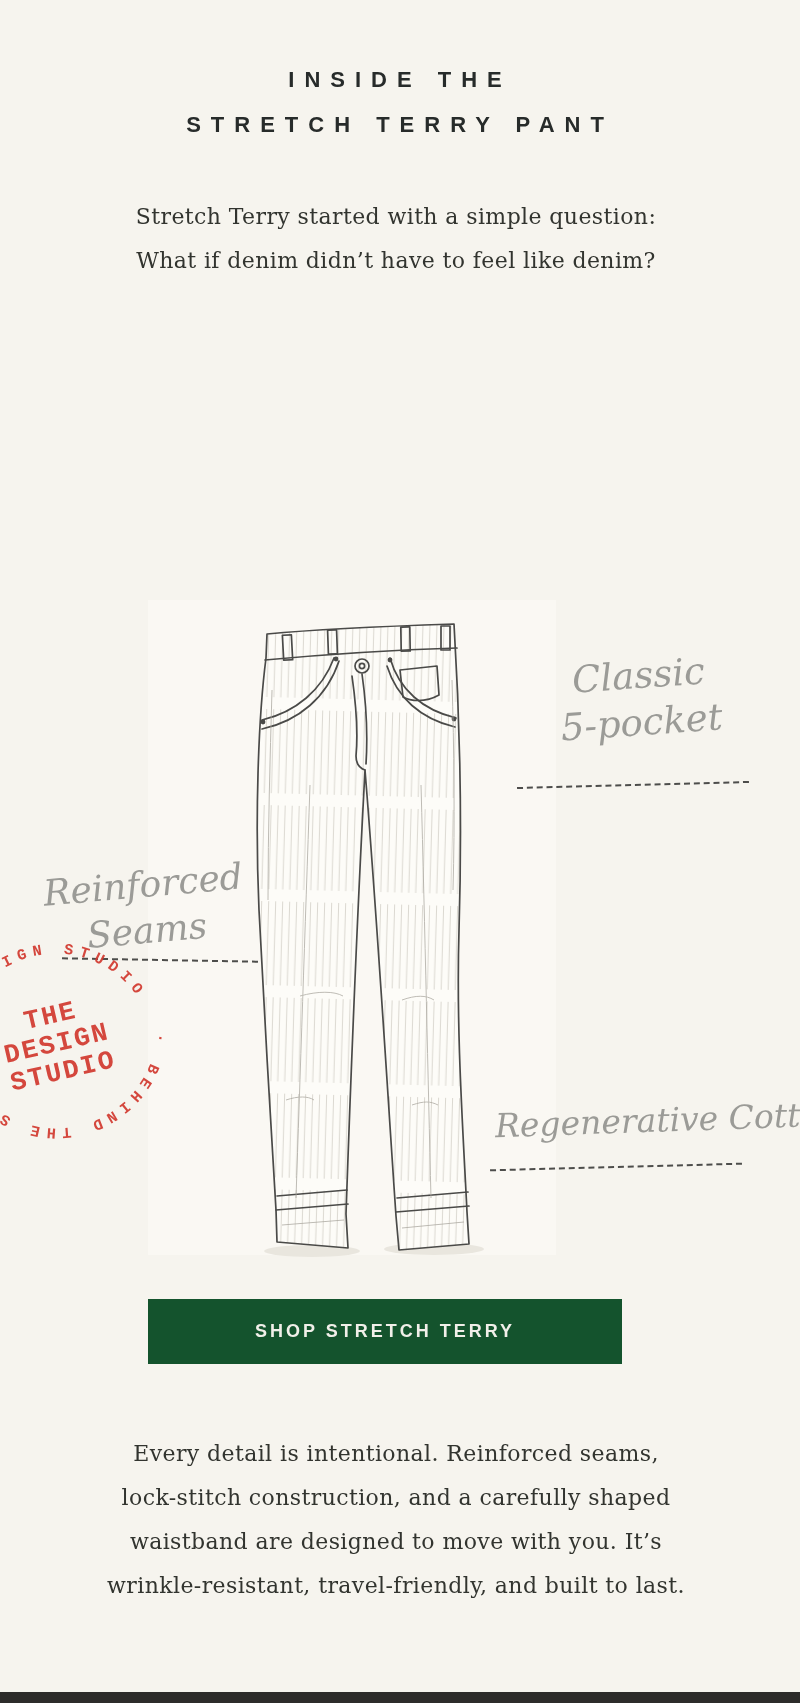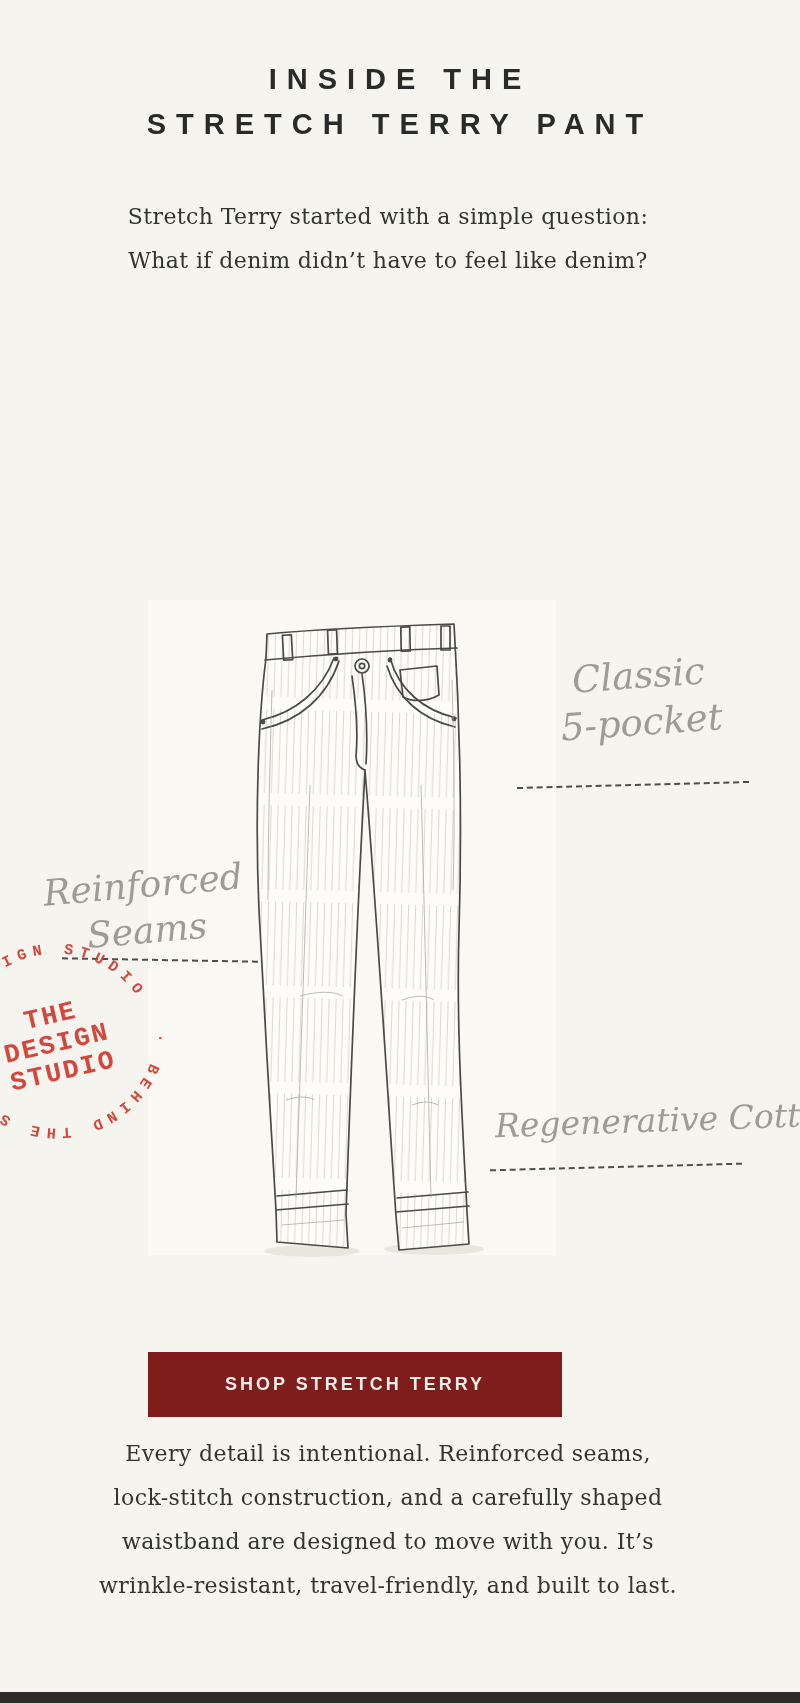--- a/index.html
+++ b/index.html
@@ -12,29 +12,29 @@
     font-family:"DejaVu Serif", serif;
     color:#2e302e;
   }
   .page-title{
     position:absolute;
     top:57px; left:0; width:800px;
     margin:0;
     text-align:center;
     font-family:"Liberation Sans", sans-serif;
     font-weight:700;
-    font-size:29px;
+    font-size:22px;
     line-height:45px;
     letter-spacing:10px;
     color:#272b2a;
     white-space:pre-line;
   }
   .body-copy{
     position:absolute;
-    left:28px; width:720px;
+    left:36px; width:720px;
     margin:0;
     text-align:center;
     font-size:22px;
     line-height:44px;
     letter-spacing:0.4px;
     color:#32342f;
     white-space:pre-line;
   }
   .p-question{top:195px;}
   .p-story{top:342px;}
@@ -82,23 +82,23 @@
 
   .stamp{
     position:absolute;
     top:318px; left:-66px;
     width:244px; height:244px;
     opacity:0.93;
   }
 
   .cta-button{
     position:absolute;
-    top:1352px; left:148px;
-    width:414px; height:65px;
-    background:#7f1d1d;
+    top:1299px; left:148px;
+    width:474px; height:65px;
+    background:#14532d;
     border:none;
     display:flex;
     align-items:center;
     justify-content:center;
     font-family:"Liberation Sans", sans-serif;
     font-size:18px;
     font-weight:600;
     letter-spacing:3px;
     color:#f1efe9;
     cursor:pointer;

